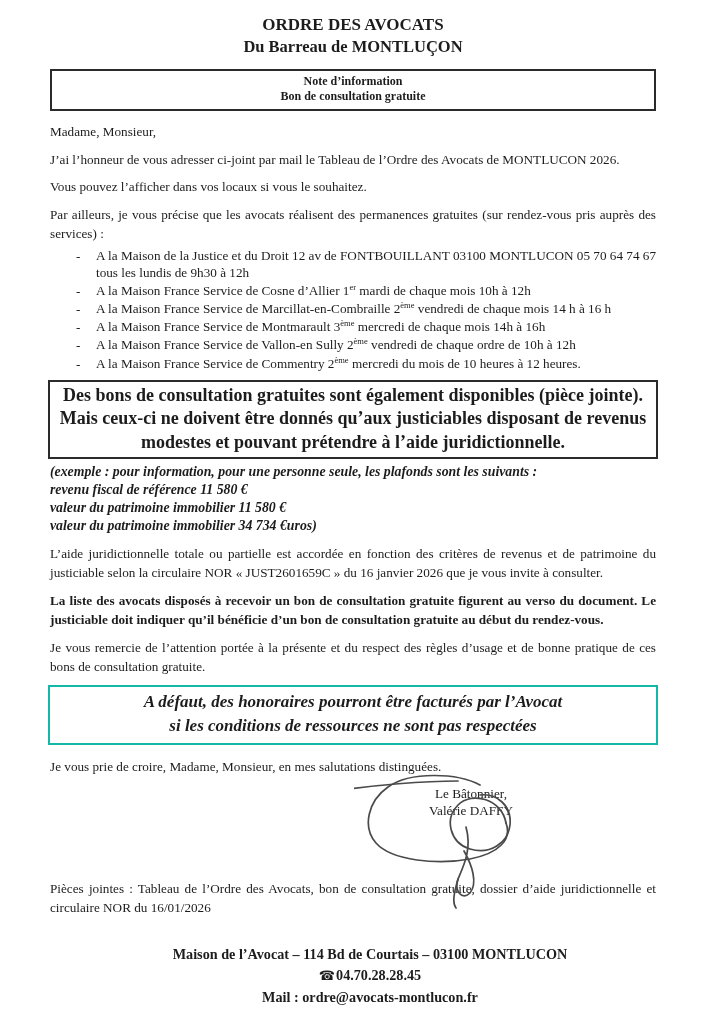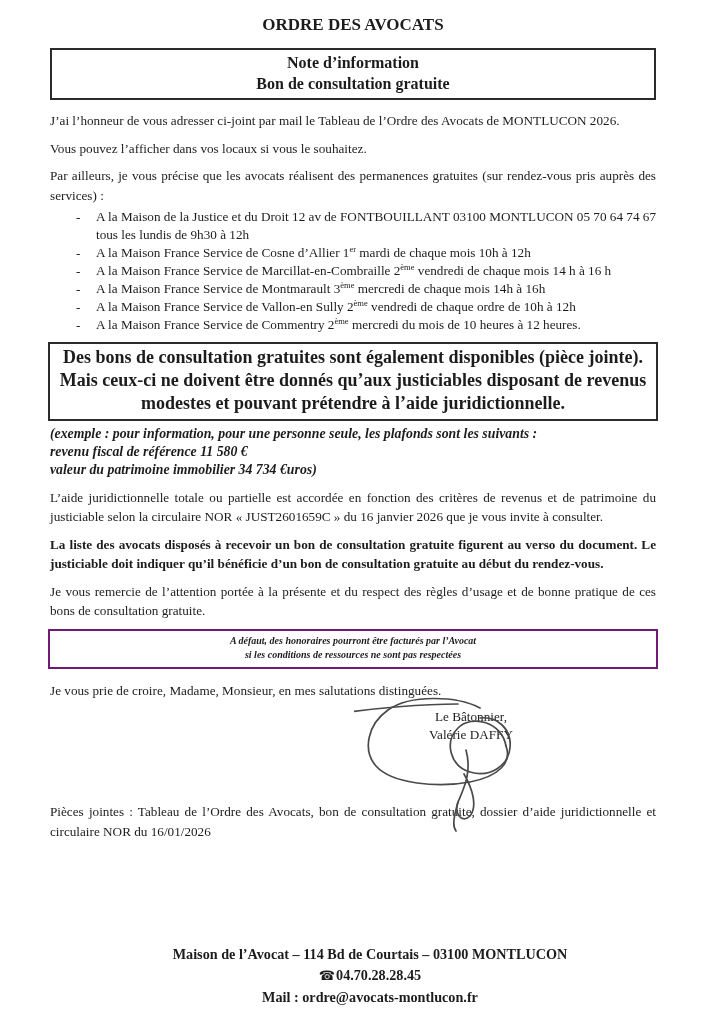--- a/index.html
+++ b/index.html
@@ -14,21 +14,21 @@
     padding:14px 68px 0 50px;
     overflow:hidden;
   }
   
   .letterhead{text-align:center;font-weight:bold;line-height:1.28;margin-bottom:12px;}
   .letterhead .l1{font-size:17px;}
   .letterhead .l2{font-size:16.5px;}
   
   .title-box{
     border:2px solid #2b2b2b;
-    text-align:center;font-weight:bold;font-size:16px;line-height:1.3;
+    text-align:center;font-weight:bold;font-size:12px;line-height:1.3;
     padding:3px 0 4px;margin:0 0 11px;
   }
   
   p{margin:0 0 8px;line-height:1.48;}
   .just{text-align:justify;}
   .p3{margin-bottom:3px;}
   
   ul.dash-list{list-style:none;margin:0 0 8px;padding:0 0 0 26px;}
   ul.dash-list li{display:flex;line-height:1.3;margin-bottom:1px;}
   ul.dash-list .dash{width:20px;flex:0 0 20px;}
@@ -41,50 +41,52 @@
     padding:2px 6px 3px;margin:0 -2px 4px;
   }
   
   .example-block{
     font-weight:bold;font-style:italic;text-align:left;
     font-size:13.8px;line-height:1.3;margin:0 0 9px;
   }
   .bold{font-weight:bold;}
   
   .fees-box{
-    border:2px solid #701a75;
+    border:2px solid #14b8a6;
     font-weight:bold;font-style:italic;text-align:center;
-    font-size:10px;line-height:1.45;
+    font-size:17px;line-height:1.45;
     padding:3px 4px 4px;margin:4px -2px 12px;
   }
   
   .signature{position:relative;margin:2px 0 0 346px;width:150px;text-align:center;line-height:1.35;height:66px;}
   .signature .scribble{position:absolute;left:-42px;top:-16px;pointer-events:none;}
   .attachments{margin-top:28px;}
   
   .footer{
     position:absolute;left:16px;right:0;bottom:16px;
     text-align:center;font-weight:bold;font-size:14.2px;line-height:1.5;
   }
   .phone-icon{font-family:"DejaVu Sans",sans-serif;font-size:13px;margin-right:1px;}
 </style>
 </head>
 <body>
 
 <div class="page">
 
   <div class="letterhead">
     <div class="l1">ORDRE DES AVOCATS</div>
+    <div class="l2">Du Barreau de MONTLUÇON</div>
   </div>
 
   <div class="title-box">
     <div>Note d’information</div>
     <div>Bon de consultation gratuite</div>
   </div>
 
+  <p>Madame, Monsieur,</p>
   <p class="just">J’ai l’honneur de vous adresser ci-joint par mail le Tableau de l’Ordre des Avocats de MONTLUCON 2026.</p>
   <p>Vous pouvez l’afficher dans vos locaux si vous le souhaitez.</p>
   <p class="just p3">Par ailleurs, je vous précise que les avocats réalisent des permanences gratuites (sur rendez-vous pris auprès des services) :</p>
 
   <ul class="dash-list">
     <li>
       <span class="dash">-</span>
       <span class="li-text"><span>A la Maison de la Justice et du Droit 12 av de FONTBOUILLANT 03100 MONTLUCON 05 70 64 74 67 tous les lundis de 9h30 à 12h</span><sup></sup><span></span></span>
     </li>
     <li>
@@ -110,20 +112,21 @@
   </ul>
 
   <div class="notice-box">
     <span>Des bons de consultation gratuites sont également disponibles (pièce jointe).</span><br>
     <span>Mais ceux-ci ne doivent être donnés qu’aux justiciables disposant de revenus modestes et pouvant prétendre à l’aide juridictionnelle.</span>
   </div>
 
   <div class="example-block">
     <div>(exemple : pour information, pour une personne seule, les plafonds sont les suivants :</div>
     <div>revenu fiscal de référence 11 580 €</div>
+    <div>valeur du patrimoine immobilier 11 580 €</div>
     <div>valeur du patrimoine immobilier 34 734 €uros)</div>
   </div>
 
   <p class="just">L’aide juridictionnelle totale ou partielle est accordée en fonction des critères de revenus et de patrimoine du justiciable selon la circulaire NOR « JUST2601659C » du 16 janvier 2026 que je vous invite à consulter.</p>
   <p class="just bold">La liste des avocats disposés à recevoir un bon de consultation gratuite figurent au verso du document. Le justiciable doit indiquer qu’il bénéficie d’un bon de consultation gratuite au début du rendez-vous.</p>
   <p class="just">Je vous remercie de l’attention portée à la présente et du respect des règles d’usage et de bonne pratique de ces bons de consultation gratuite.</p>
 
   <div class="fees-box">
     <div>A défaut, des honoraires pourront être facturés par l’Avocat</div>
     <div>si les conditions de ressources ne sont pas respectées</div>

